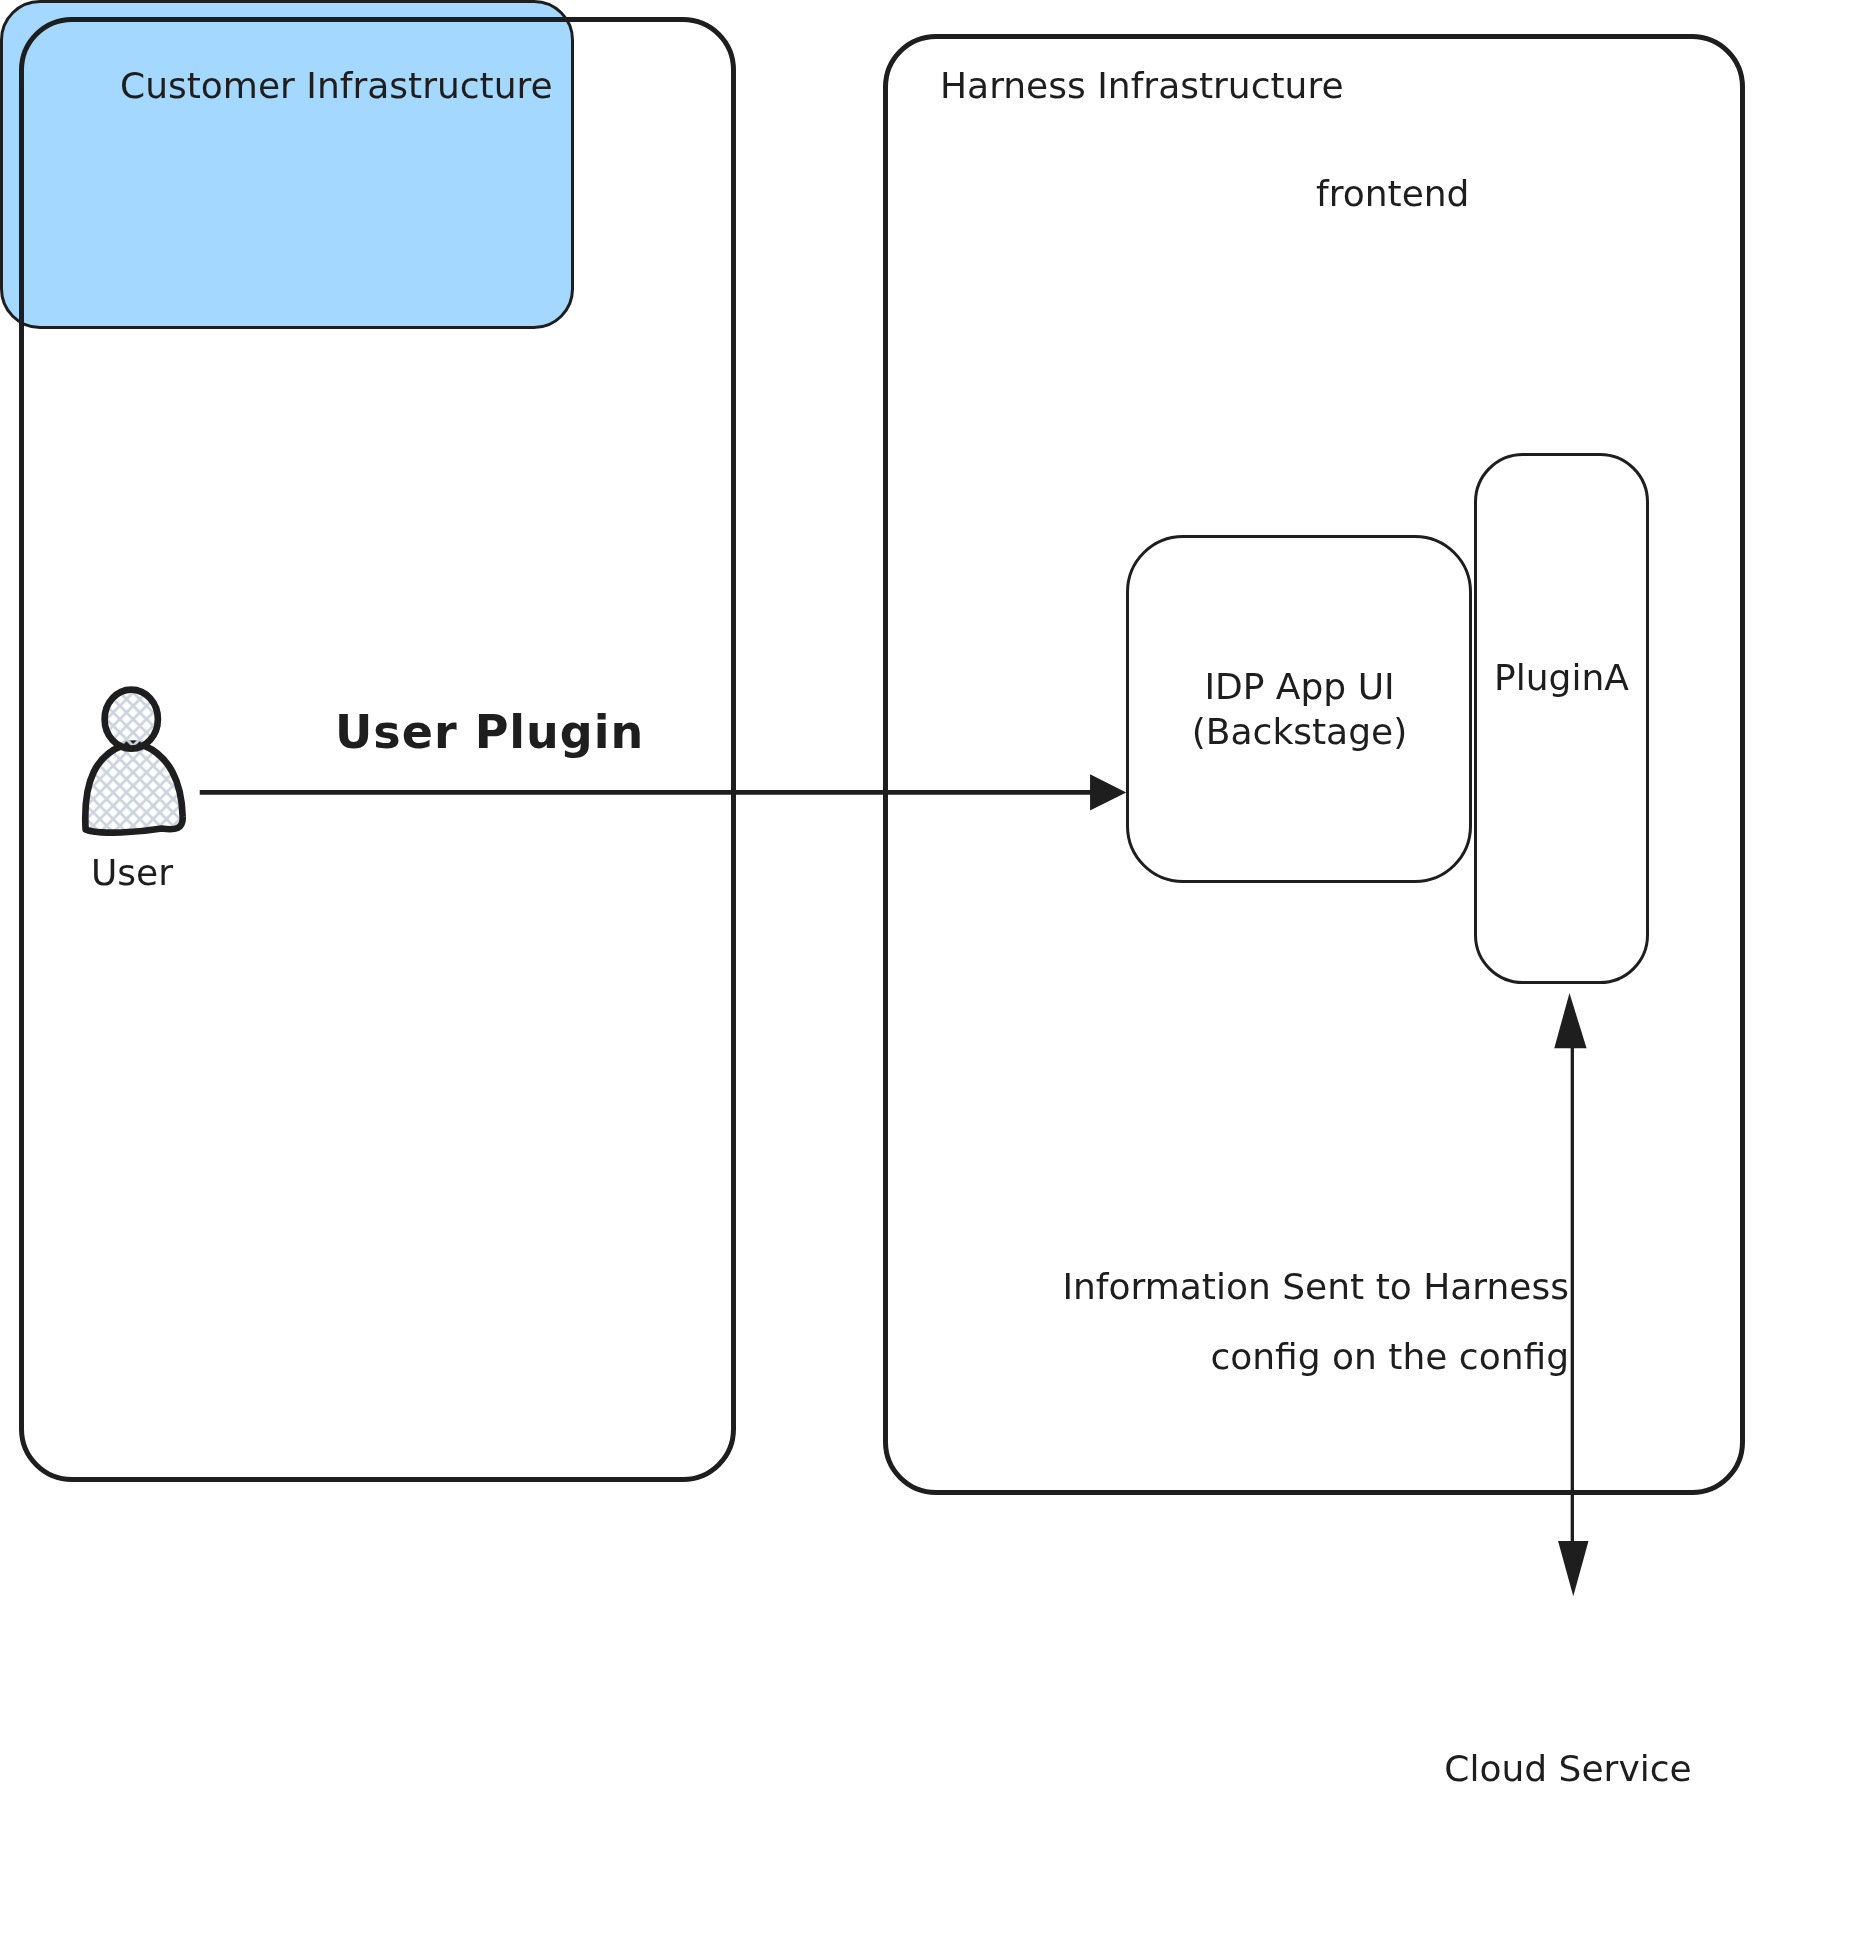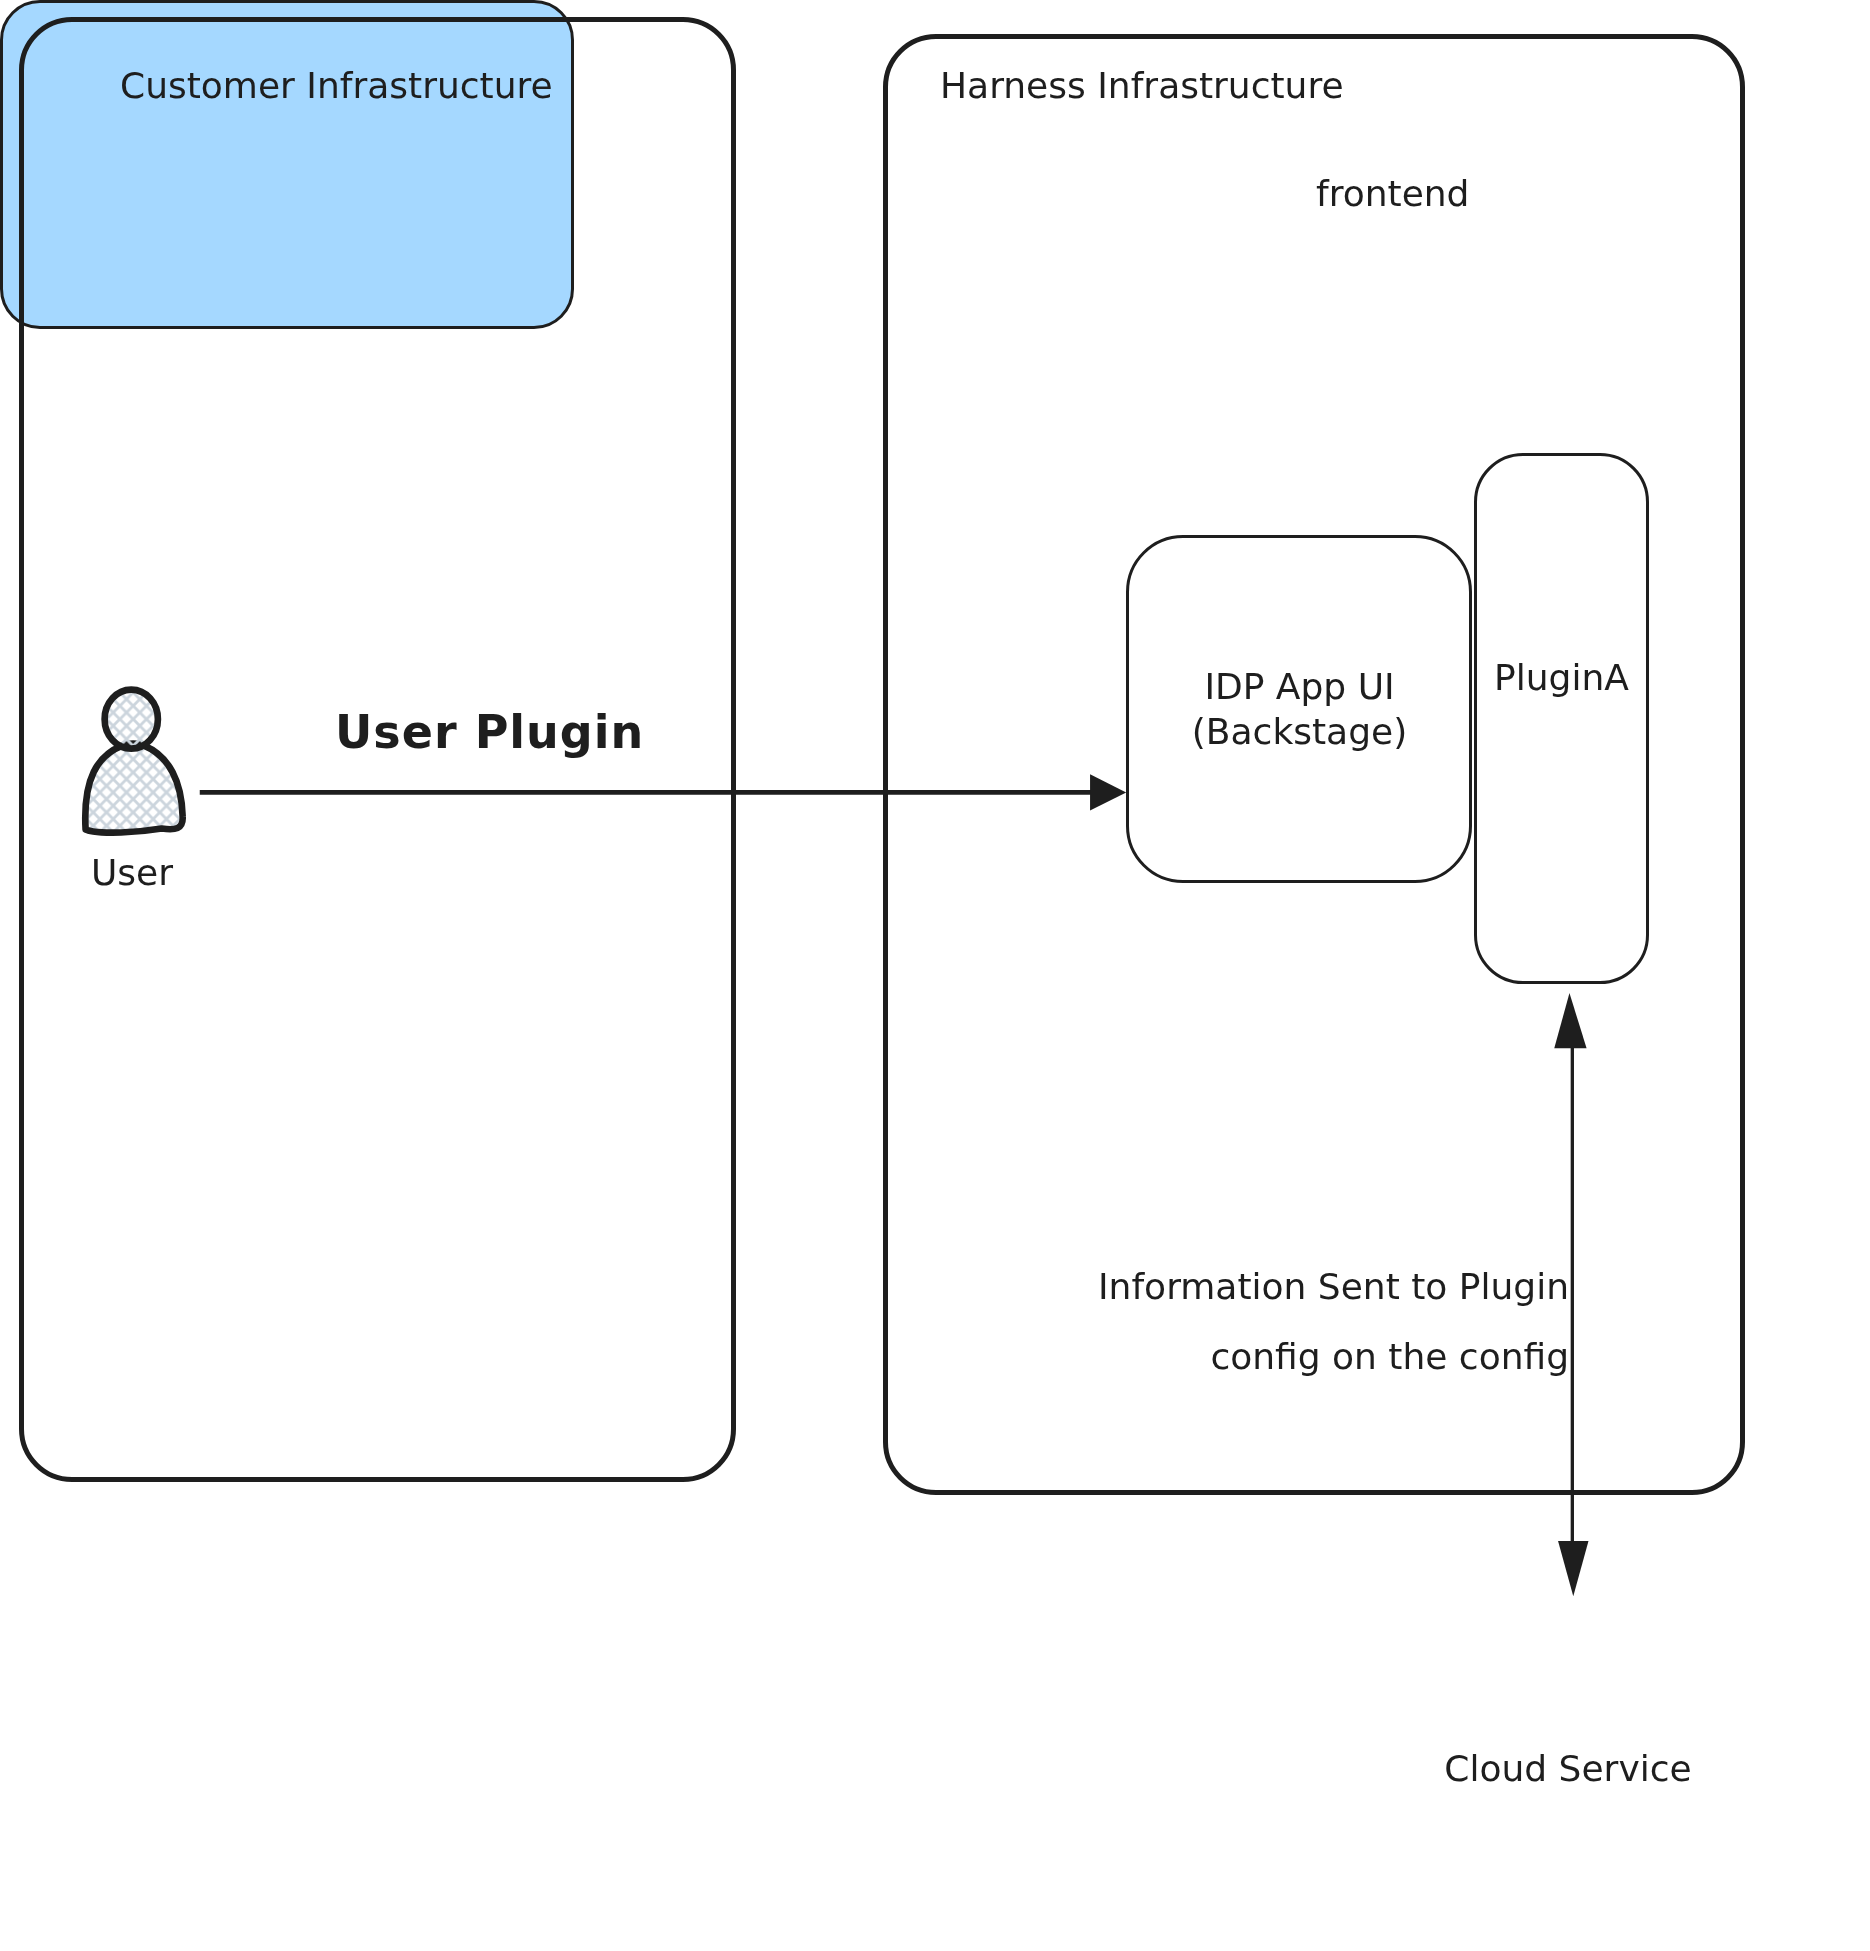--- a/index.html
+++ b/index.html
@@ -138,21 +138,21 @@
   <div class="center-text" id="idp-text">
     <span>IDP App UI</span>
     <span>(Backstage)</span>
   </div>
 
   <div class="center-text" id="plugin-text">
     <span>PluginA</span>
   </div>
 
   <div id="info-label">
-    <div>Information Sent to Plugin</div>
+    <div>Information Sent to Harness</div>
     <div>config on the config</div>
   </div>
 
   <div class="center-text" id="cloud-text">
     <span>Cloud Service</span>
   </div>
 
 </div>
 
 

